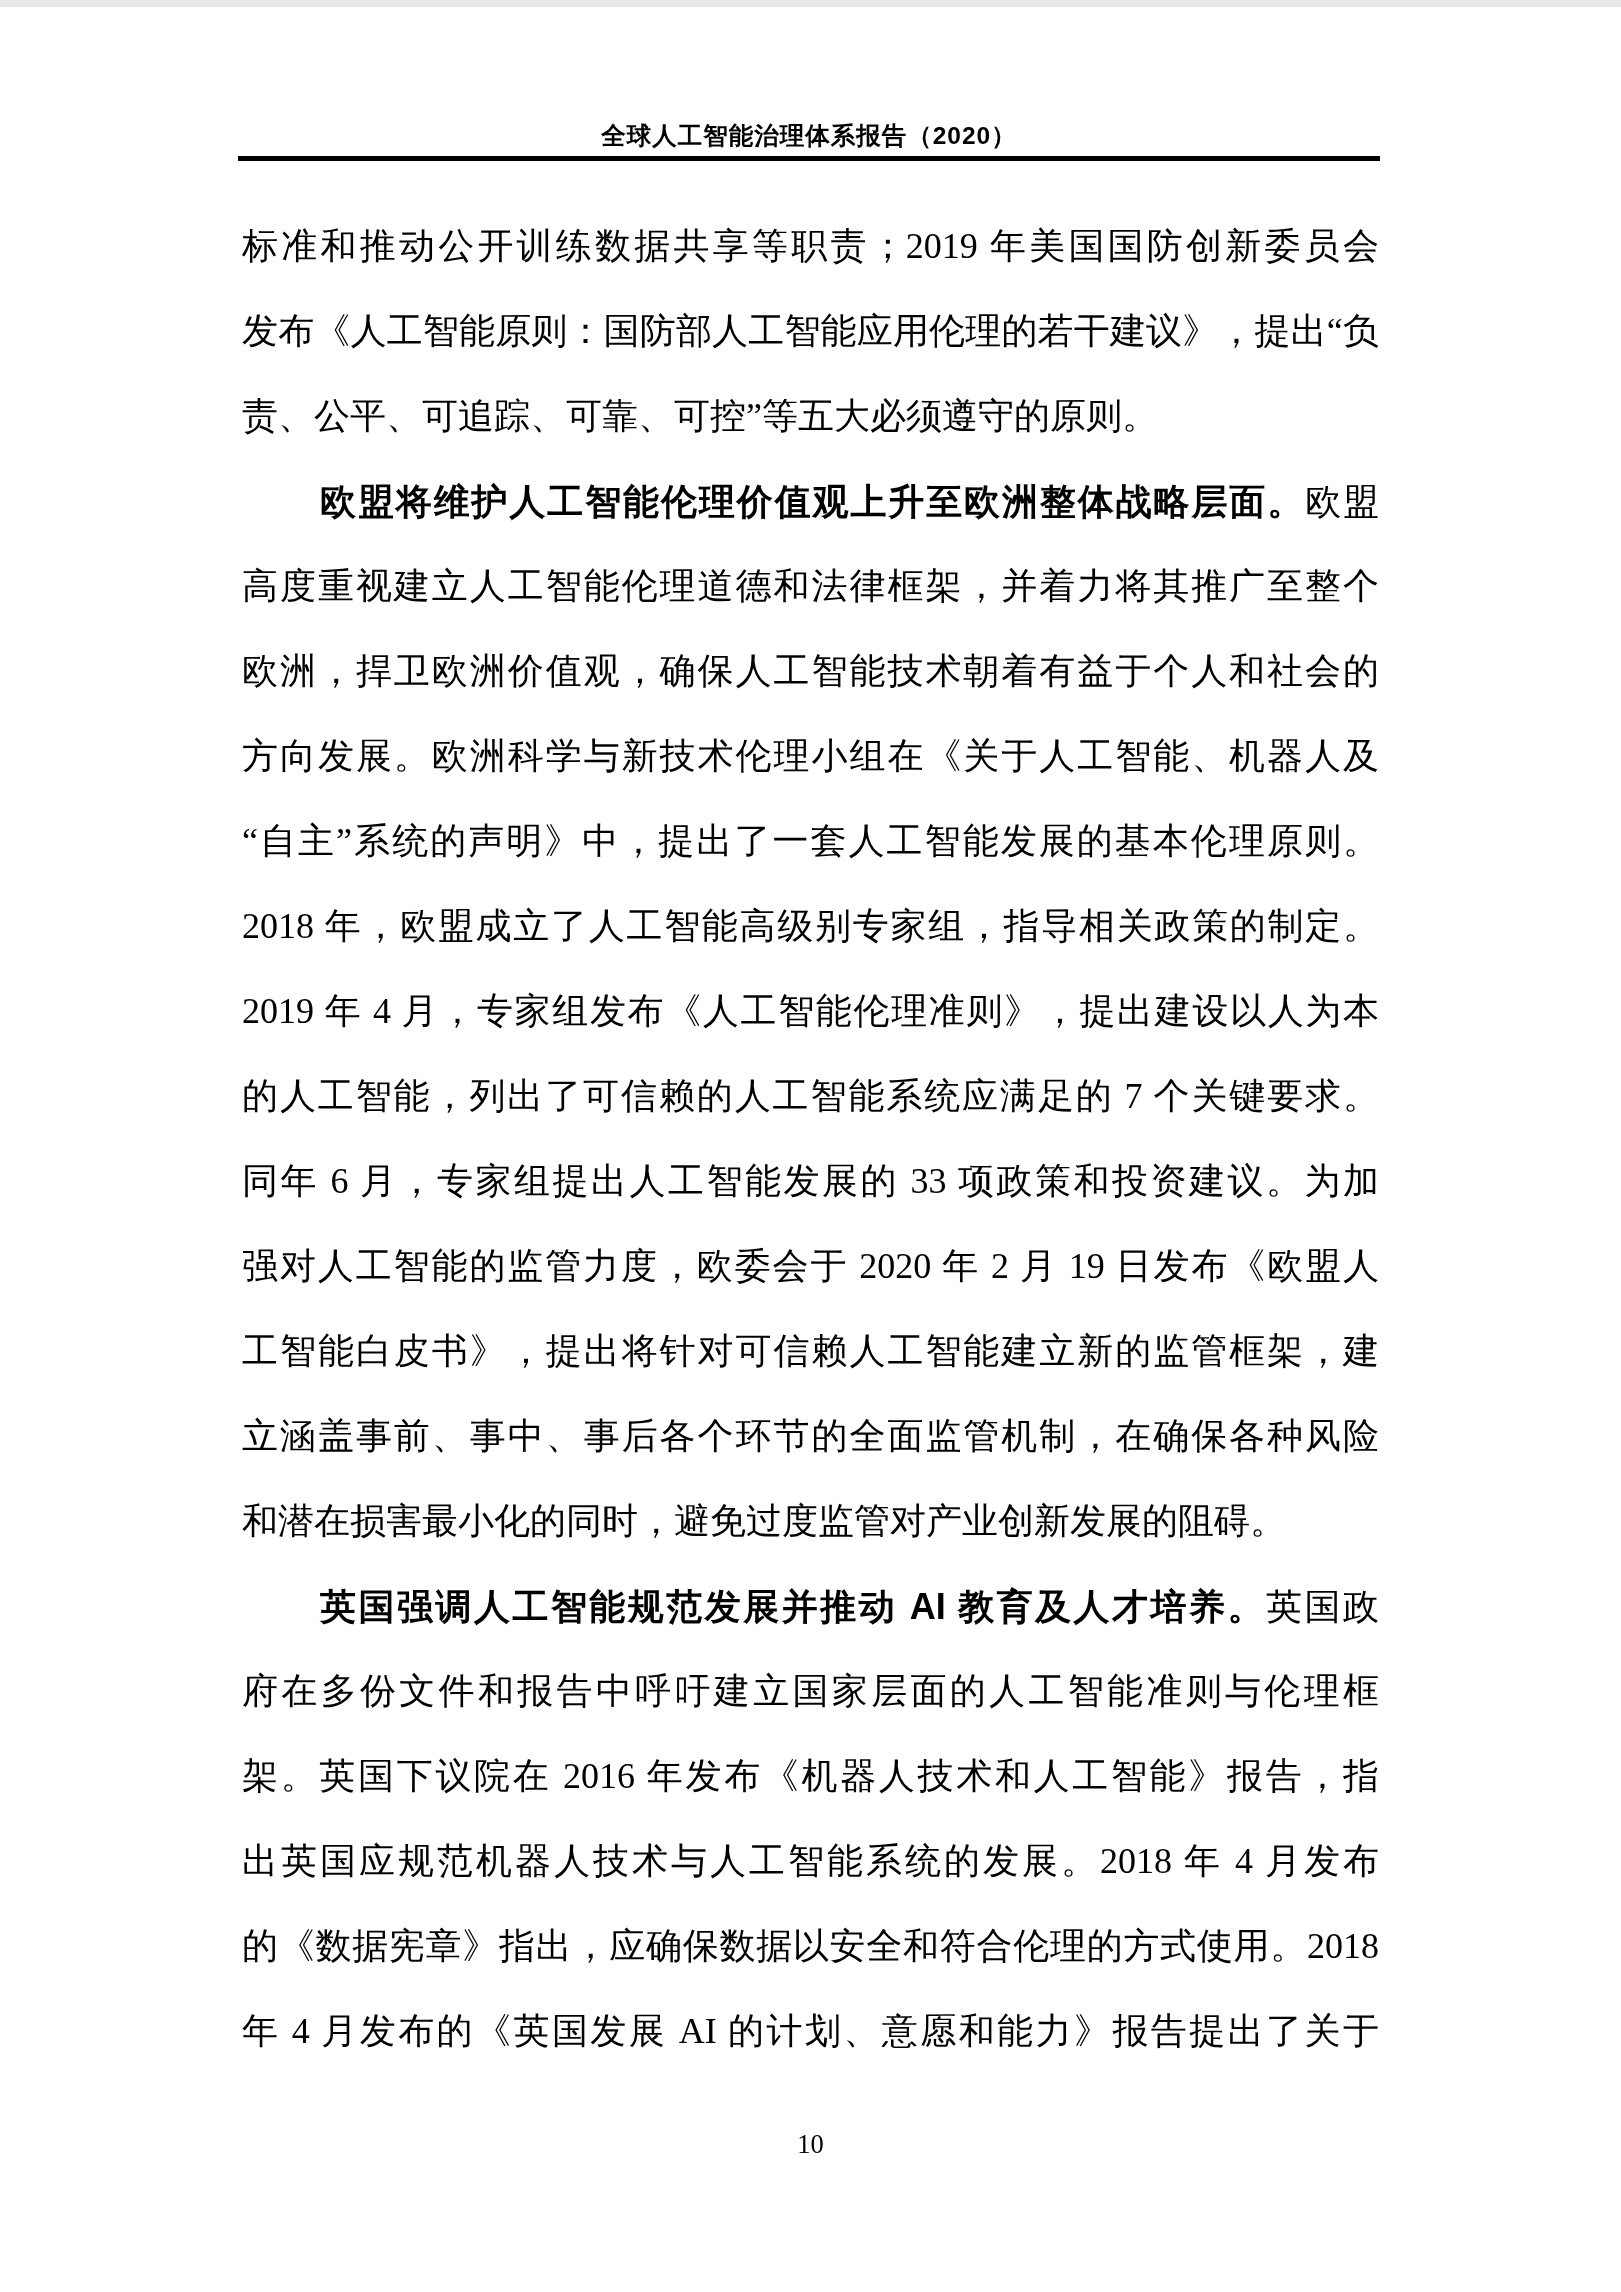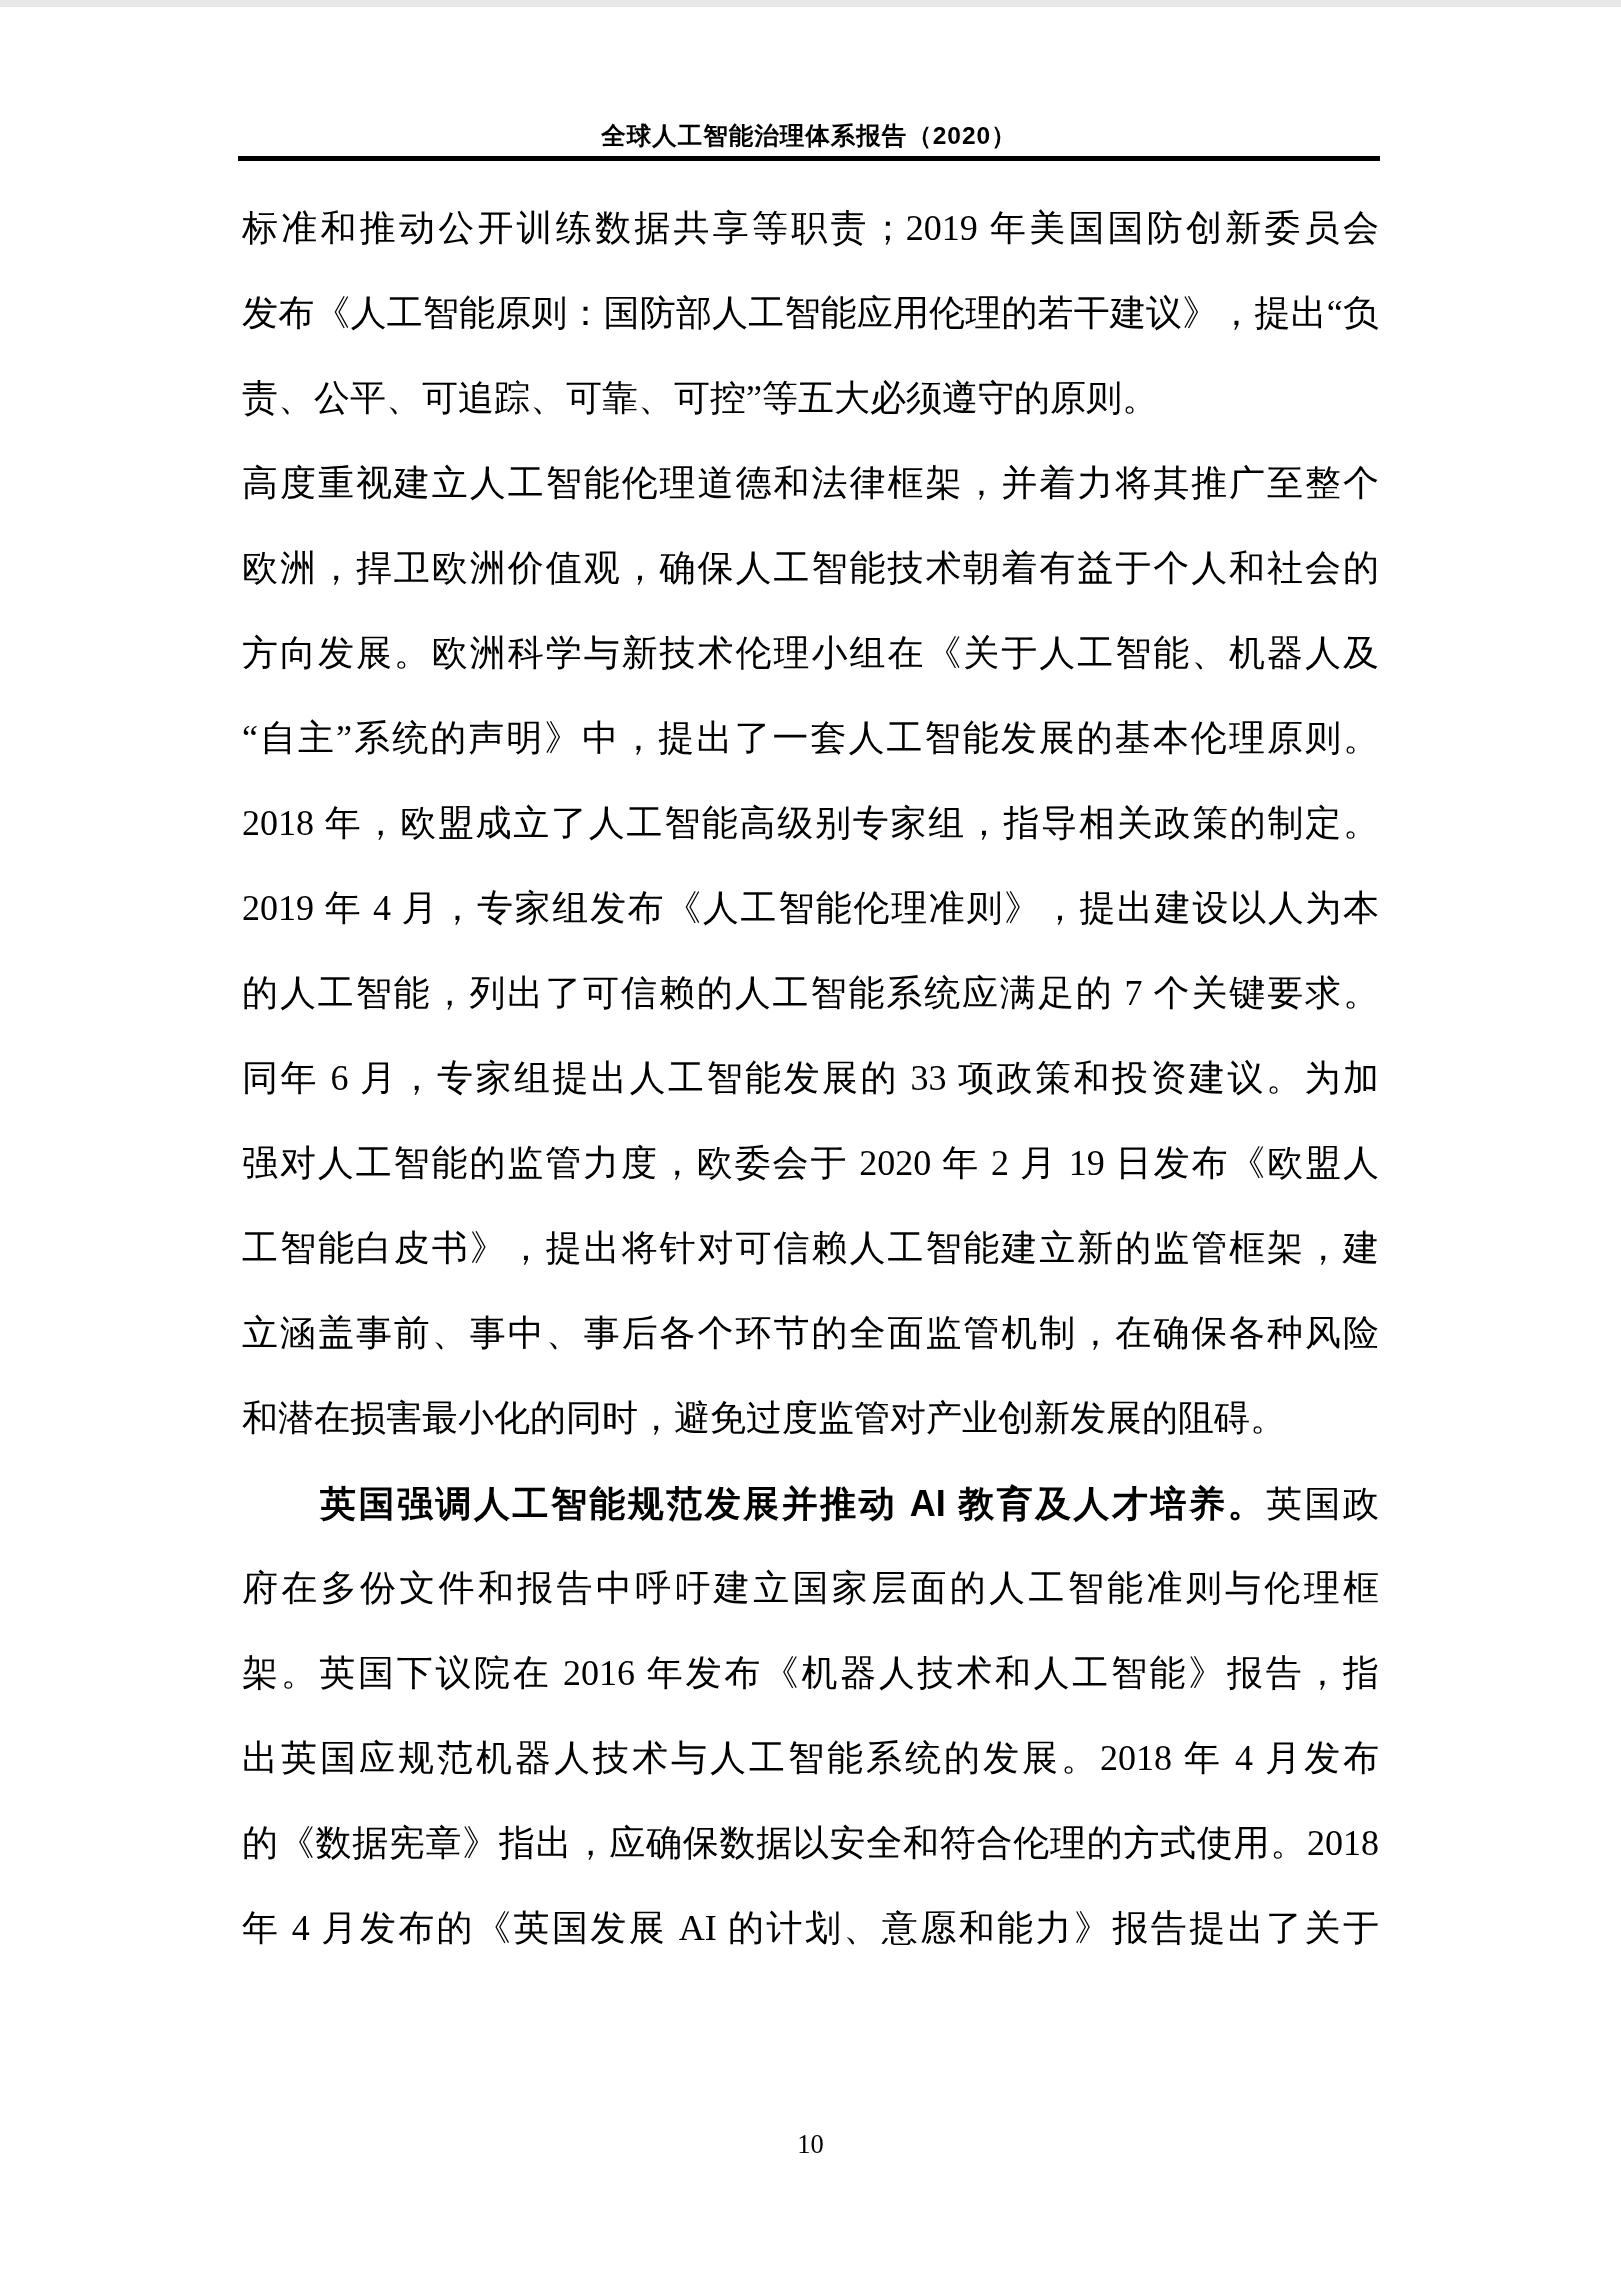--- a/index.html
+++ b/index.html
@@ -38,21 +38,21 @@
     height: 4.9px;
     background: #000;
   }
   .document-body {
     position: absolute;
     left: 242px;
     top: 155px;
     width: 1137px;
   }
   .body-text {
-    padding-top: 24px;
+    padding-top: 42px;
     font-family: "Liberation Serif", "DejaVu Serif", serif;
     font-size: 36px;
     color: #000;
   }
   .line {
     height: 85px;
     line-height: 85px;
     text-align: justify;
     text-align-last: justify;
     overflow: hidden;
@@ -89,20 +89,21 @@
     <div class="header-title">全球人工智能治理体系报告（2020）</div>
   </header>
 
   <div class="header-rule"></div>
 
   <main class="document-body">
     <div class="body-text">
         <div class="line"><span class="seg">标准和推动公开训练数据共享等职责；2019 年美国国防创新委员会</span></div>
         <div class="line"><span class="seg">发布《人工智能原则：国防部人工智能应用伦理的若干建议》，提出“负</span></div>
         <div class="line para-end"><span class="seg">责、公平、可追踪、可靠、可控”等五大必须遵守的原则。</span></div>
+        <div class="line indent"><span class="seg bold">欧盟将维护人工智能伦理价值观上升至欧洲整体战略层面。</span><span class="seg">欧盟</span></div>
         <div class="line"><span class="seg">高度重视建立人工智能伦理道德和法律框架，并着力将其推广至整个</span></div>
         <div class="line"><span class="seg">欧洲，捍卫欧洲价值观，确保人工智能技术朝着有益于个人和社会的</span></div>
         <div class="line"><span class="seg">方向发展。欧洲科学与新技术伦理小组在《关于人工智能、机器人及</span></div>
         <div class="line"><span class="seg">“自主”系统的声明》中，提出了一套人工智能发展的基本伦理原则。</span></div>
         <div class="line"><span class="seg">2018 年，欧盟成立了人工智能高级别专家组，指导相关政策的制定。</span></div>
         <div class="line"><span class="seg">2019 年 4 月，专家组发布《人工智能伦理准则》，提出建设以人为本</span></div>
         <div class="line"><span class="seg">的人工智能，列出了可信赖的人工智能系统应满足的 7 个关键要求。</span></div>
         <div class="line"><span class="seg">同年 6 月，专家组提出人工智能发展的 33 项政策和投资建议。为加</span></div>
         <div class="line"><span class="seg">强对人工智能的监管力度，欧委会于 2020 年 2 月 19 日发布《欧盟人</span></div>
         <div class="line"><span class="seg">工智能白皮书》，提出将针对可信赖人工智能建立新的监管框架，建</span></div>

